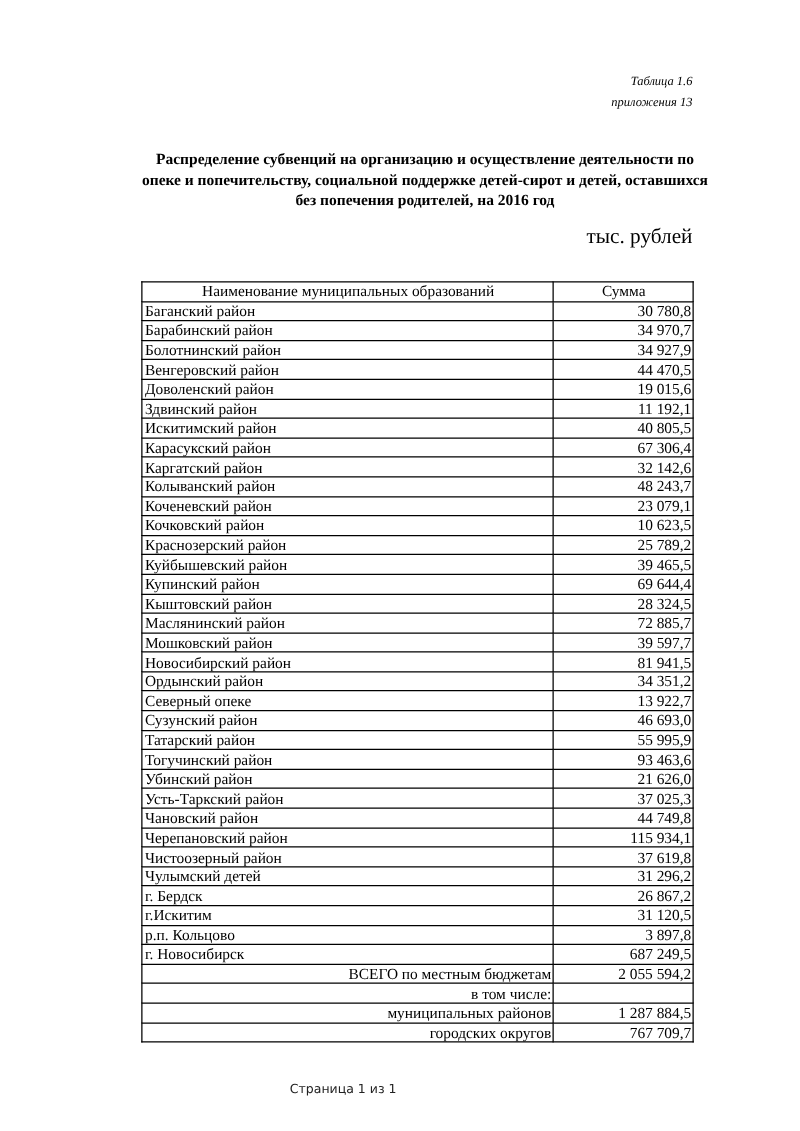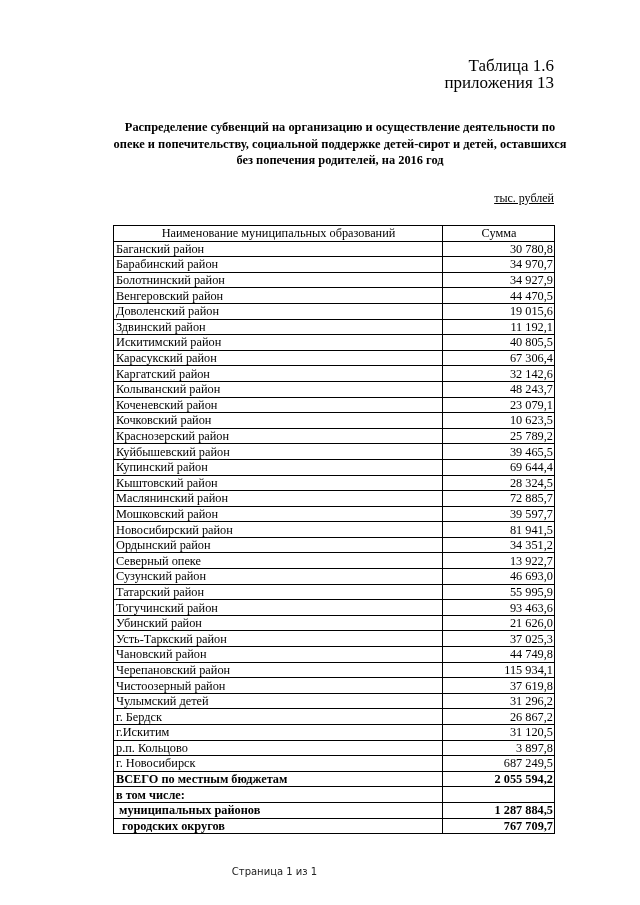--- a/index.html
+++ b/index.html
@@ -1,30 +1,30 @@
 <!DOCTYPE html>
 <html><head>
 <meta charset="utf-8">
 <style>
   html, body { margin: 0; padding: 0; background: #ffffff; }
   body { width: 640px; height: 905px; position: relative; overflow: hidden;
          font-family: "Liberation Serif", serif; color: #000; }
-  .ref { position: absolute; right: 86px; text-align: left; font-size: 17px; line-height: 17px; }
+  .ref { position: absolute; right: 86px; text-align: left; font-size: 10px; line-height: 17px; font-style: italic; }
   .ref1 { top: 57px; }
   .ref2 { top: 74px; }
   .title { position: absolute; left: 100px; width: 480px; top: 119px; text-align: center;
            font-weight: bold; font-size: 12.4px; line-height: 16.5px; }
-  .units { position: absolute; right: 86px; top: 191px; font-size: 12px; line-height: 15px; text-decoration: underline; }
+  .units { position: absolute; right: 86px; top: 181px; font-size: 17px; line-height: 15px; }
   table.main { position: absolute; left: 113px; top: 196px; width: 442px;
                border-collapse: collapse; font-size: 12.3px; margin-top: 29px; }
   table.main td { border: 1px solid #000; height: 14.6px; padding: 0 1px 0 2px;
                   line-height: 14px; white-space: nowrap; }
   table.main td.num { text-align: right; width: 108px; }
   table.main tr.head td { text-align: center; }
-  table.main tr.bold td { font-weight: bold; }
+  table.main tr.bold td { font-weight: normal; text-align: right; }
   table.main tr.indent td.name { padding-left: 5px; }
   table.main tr.indent2 td.name { padding-left: 8px; }
   .footer { position: absolute; top: 866px; left: 0; width: 549px; text-align: center;
             font-family: "DejaVu Sans", sans-serif; font-size: 10px; color: #222; }
 </style>
 </head>
 <body>
 
 <div class="ref ref1">Таблица 1.6</div>
 <div class="ref ref2">приложения 13</div>

